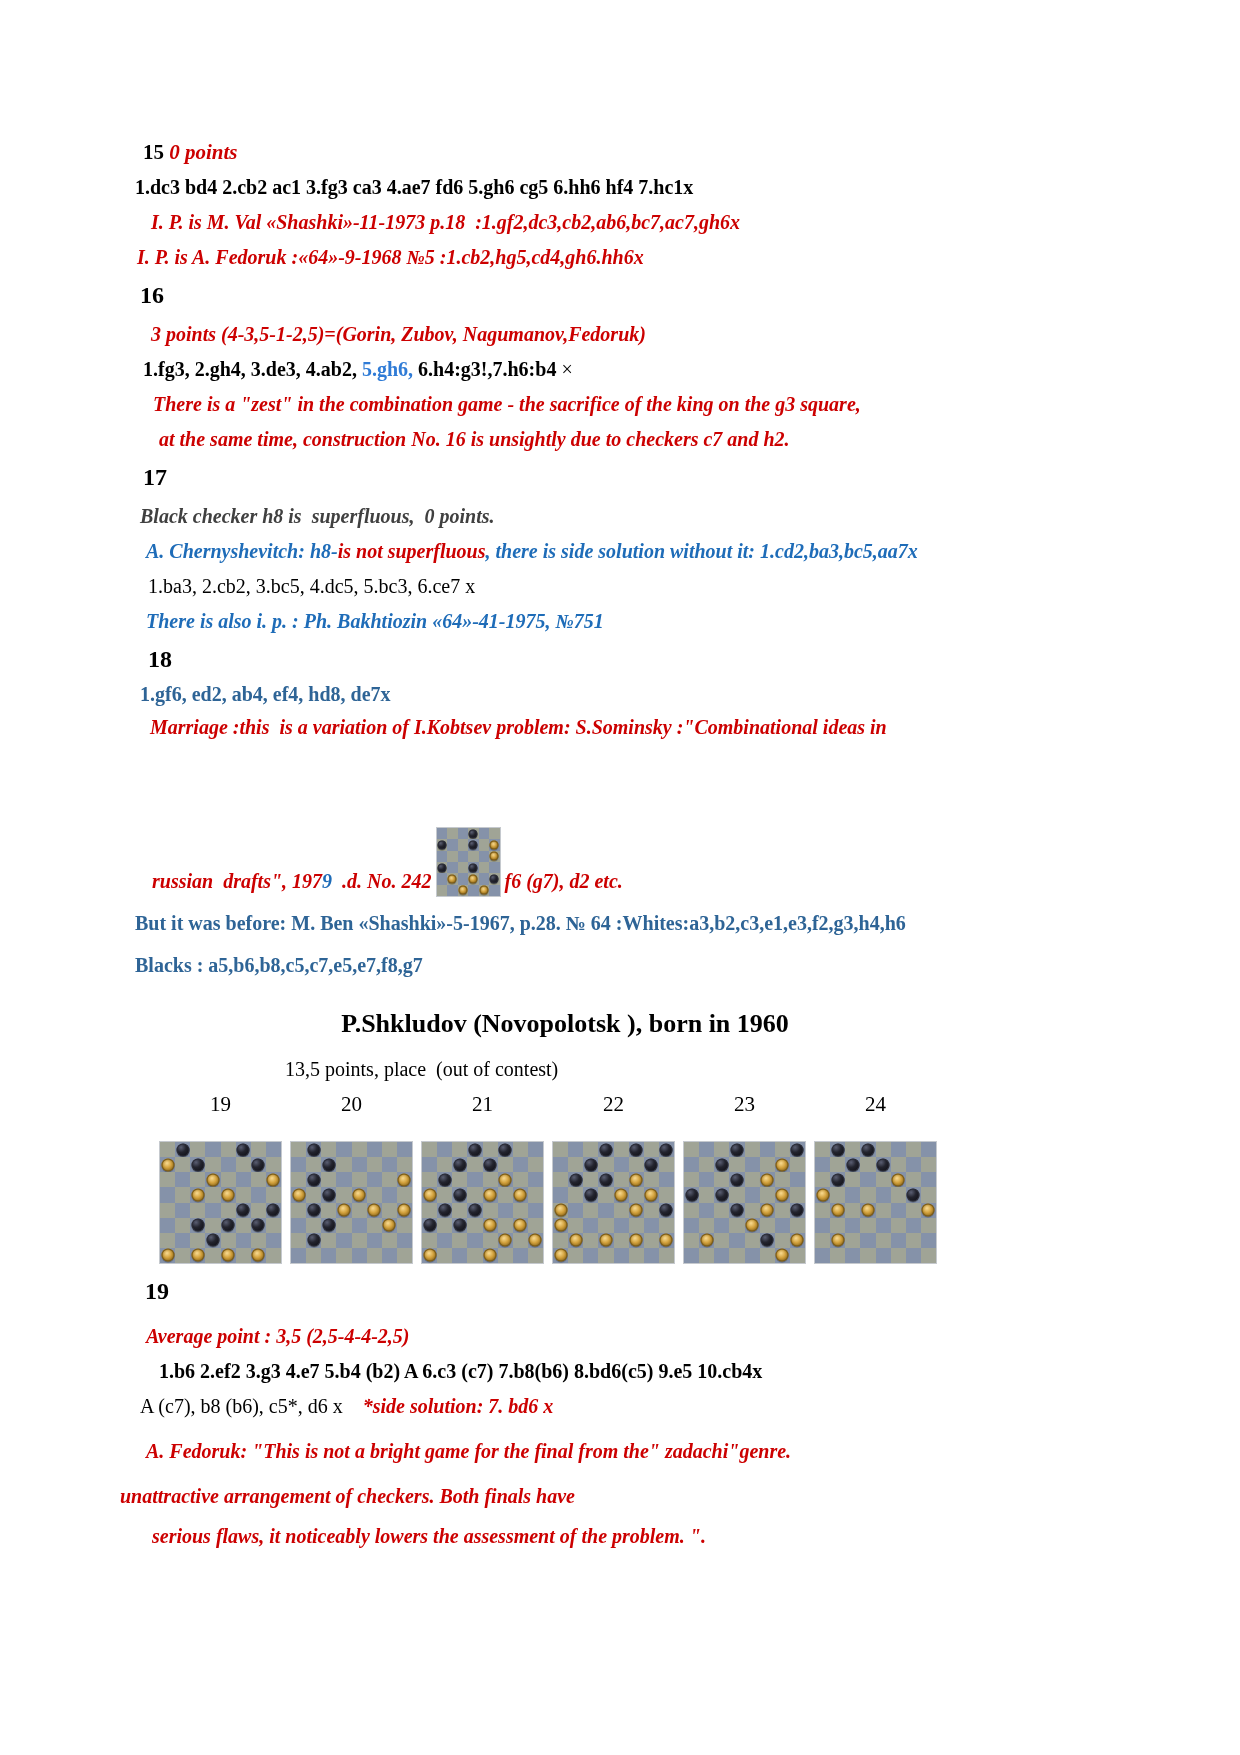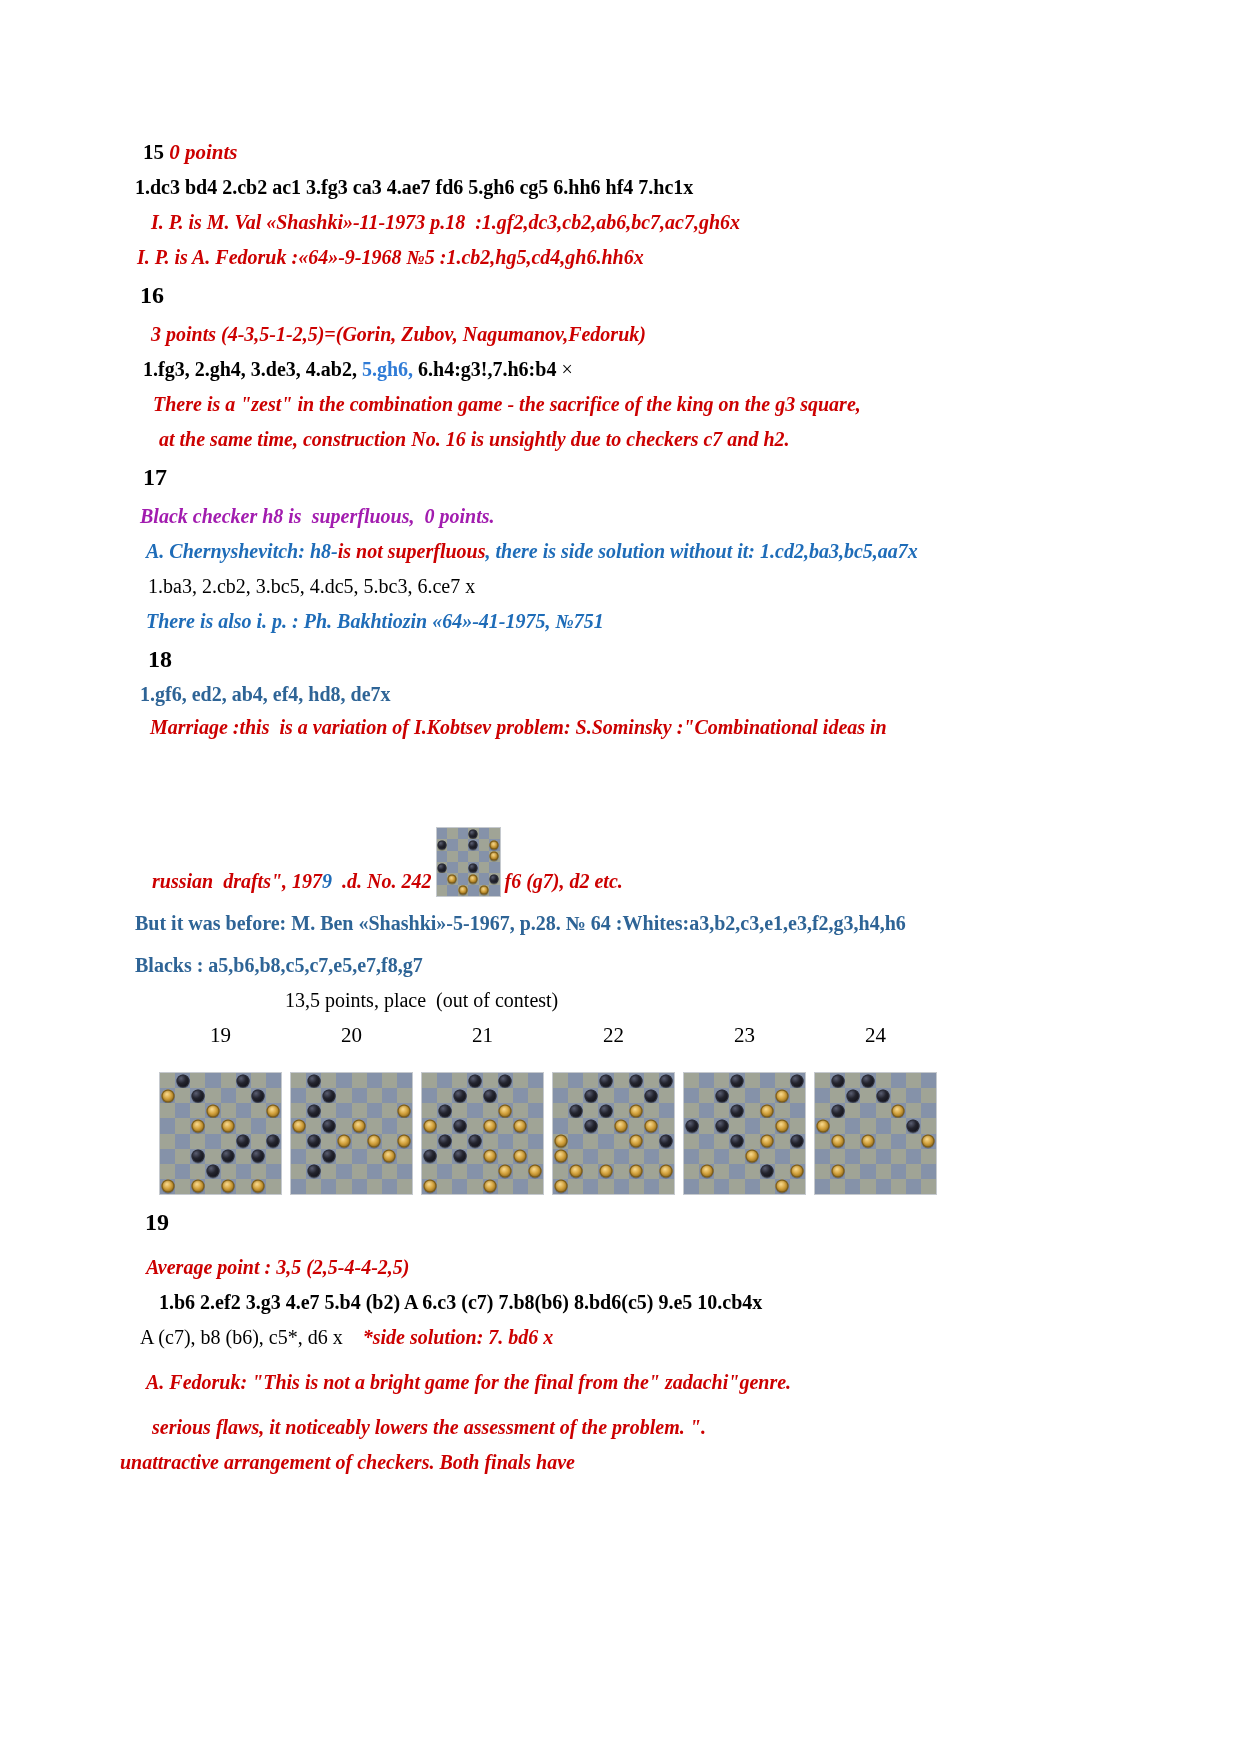--- a/index.html
+++ b/index.html
@@ -34,31 +34,32 @@
         <div class="line h-small" style="margin-left: 8px;"><span style="color: rgb(0, 0, 0); font-weight: bold;">15 </span><span style="color: rgb(204, 0, 0); font-weight: bold; font-style: italic;">0 points</span></div>
         <div class="line"><span style="color: rgb(0, 0, 0); font-weight: bold;">1.dc3 bd4 2.cb2 ac1 3.fg3 ca3 4.ae7 fd6 5.gh6 cg5 6.hh6 hf4 7.hc1x</span></div>
         <div class="line" style="margin-left: 16px;"><span style="color: rgb(204, 0, 0); font-weight: bold; font-style: italic;">I. P. is M. Val «Shashki»-11-1973 p.18  :1.gf2,dc3,cb2,ab6,bc7,ac7,gh6x</span></div>
         <div class="line" style="margin-left: 2px;"><span style="color: rgb(204, 0, 0); font-weight: bold; font-style: italic;">I. P. is A. Fedoruk :«64»-9-1968 №5 :1.cb2,hg5,cd4,gh6.hh6x</span></div>
         <div class="line hd" style="margin-left: 5px;"><span style="color: rgb(0, 0, 0); font-weight: bold;">16</span></div>
         <div class="line" style="margin-left: 16px;"><span style="color: rgb(204, 0, 0); font-weight: bold; font-style: italic;">3 points (4-3,5-1-2,5)=(Gorin, Zubov, Nagumanov,Fedoruk)</span></div>
         <div class="line" style="margin-left: 8px;"><span style="color: rgb(0, 0, 0); font-weight: bold;">1.fg3, 2.gh4, 3.de3, 4.ab2, </span><span style="color: rgb(47, 123, 214); font-weight: bold;">5.gh6,</span><span style="color: rgb(0, 0, 0); font-weight: bold;"> 6.h4:g3!,7.h6:b4 </span><span style="color: rgb(0, 0, 0);">×</span></div>
         <div class="line" style="margin-left: 18px;"><span style="color: rgb(204, 0, 0); font-weight: bold; font-style: italic;">There is a "zest" in the combination game - the sacrifice of the king on the g3 square,</span></div>
         <div class="line" style="margin-left: 24px;"><span style="color: rgb(204, 0, 0); font-weight: bold; font-style: italic;">at the same time, construction No. 16 is unsightly due to checkers c7 and h2.</span></div>
         <div class="line hd" style="margin-left: 8px;"><span style="color: rgb(0, 0, 0); font-weight: bold;">17</span></div>
-        <div class="line" style="margin-left: 5px;"><span style="color: #a21caf; font-weight: bold; font-style: italic;">Black checker h8 is  superfluous,  0 points.</span></div>
+        <div class="line" style="margin-left: 5px;"><span style="color: #404040; font-weight: bold; font-style: italic;">Black checker h8 is  superfluous,  0 points.</span></div>
         <div class="line" style="margin-left: 11px;"><span style="color: rgb(30, 108, 184); font-weight: bold; font-style: italic;">A. Chernyshevitch: h8-</span><span style="color: rgb(204, 0, 0); font-weight: bold; font-style: italic;">is not superfluous</span><span style="color: rgb(30, 108, 184); font-weight: bold; font-style: italic;">, there is side solution without it: 1.cd2,ba3,bc5,aa7x</span></div>
         <div class="line" style="margin-left: 13px;"><span style="color: rgb(0, 0, 0); font-weight: normal;">1.ba3, 2.cb2, 3.bc5, 4.dc5, 5.bc3, 6.ce7 x</span></div>
         <div class="line" style="margin-left: 11px;"><span style="color: rgb(30, 108, 184); font-weight: bold; font-style: italic;">There is also i. p. : Ph. Bakhtiozin «64»-41-1975, №751</span></div>
         <div class="line hd" style="margin-left: 13px; margin-bottom: 6px;"><span style="color: rgb(0, 0, 0); font-weight: bold;">18</span></div>
         <div class="line" style="margin-left: 5px; margin-bottom: 7px;"><span style="color: rgb(46, 100, 150); font-weight: bold;">1.gf6, ed2, ab4, ef4, hd8, de7x</span></div>
         <div class="line" style="margin-left: 15px;"><span style="color: rgb(204, 0, 0); font-weight: bold; font-style: italic;">Marriage :this  is a variation of I.Kobtsev problem: S.Sominsky :"Combinational ideas in</span></div>
         <div class="line bline" style="margin-left: 17px; margin-top: 88px; margin-bottom: 14px;"><span style="color: rgb(204, 0, 0); font-weight: bold; font-style: italic;">russian  drafts", 197</span><span style="color: rgb(30, 108, 184); font-weight: bold; font-style: italic;">9</span><span style="color: rgb(204, 0, 0); font-weight: bold; font-style: italic;">  .d. No. 242 </span><div class="board" style="width: 63px; height: 68px; grid-template-columns: repeat(6, 1fr); grid-template-rows: repeat(6, 1fr);"><div class="sq" style="background: rgb(133, 146, 169);"></div><div class="sq" style="background: rgb(160, 164, 150);"></div><div class="sq" style="background: rgb(133, 146, 169);"></div><div class="sq" style="background: rgb(160, 164, 150);"><div class="pc pb" style="width: 9px; height: 9px;"></div></div><div class="sq" style="background: rgb(133, 146, 169);"></div><div class="sq" style="background: rgb(160, 164, 150);"></div><div class="sq" style="background: rgb(160, 164, 150);"><div class="pc pb" style="width: 9px; height: 9px;"></div></div><div class="sq" style="background: rgb(133, 146, 169);"></div><div class="sq" style="background: rgb(160, 164, 150);"></div><div class="sq" style="background: rgb(133, 146, 169);"><div class="pc pb" style="width: 9px; height: 9px;"></div></div><div class="sq" style="background: rgb(160, 164, 150);"></div><div class="sq" style="background: rgb(133, 146, 169);"><div class="pc pw" style="width: 9px; height: 9px;"></div></div><div class="sq" style="background: rgb(133, 146, 169);"></div><div class="sq" style="background: rgb(160, 164, 150);"></div><div class="sq" style="background: rgb(133, 146, 169);"></div><div class="sq" style="background: rgb(160, 164, 150);"></div><div class="sq" style="background: rgb(133, 146, 169);"></div><div class="sq" style="background: rgb(160, 164, 150);"><div class="pc pw" style="width: 9px; height: 9px;"></div></div><div class="sq" style="background: rgb(160, 164, 150);"><div class="pc pb" style="width: 9px; height: 9px;"></div></div><div class="sq" style="background: rgb(133, 146, 169);"></div><div class="sq" style="background: rgb(160, 164, 150);"></div><div class="sq" style="background: rgb(133, 146, 169);"><div class="pc pb" style="width: 9px; height: 9px;"></div></div><div class="sq" style="background: rgb(160, 164, 150);"></div><div class="sq" style="background: rgb(133, 146, 169);"></div><div class="sq" style="background: rgb(133, 146, 169);"></div><div class="sq" style="background: rgb(160, 164, 150);"><div class="pc pw" style="width: 9px; height: 9px;"></div></div><div class="sq" style="background: rgb(133, 146, 169);"></div><div class="sq" style="background: rgb(160, 164, 150);"><div class="pc pw" style="width: 9px; height: 9px;"></div></div><div class="sq" style="background: rgb(133, 146, 169);"></div><div class="sq" style="background: rgb(160, 164, 150);"><div class="pc pb" style="width: 9px; height: 9px;"></div></div><div class="sq" style="background: rgb(160, 164, 150);"></div><div class="sq" style="background: rgb(133, 146, 169);"></div><div class="sq" style="background: rgb(160, 164, 150);"><div class="pc pw" style="width: 9px; height: 9px;"></div></div><div class="sq" style="background: rgb(133, 146, 169);"></div><div class="sq" style="background: rgb(160, 164, 150);"><div class="pc pw" style="width: 9px; height: 9px;"></div></div><div class="sq" style="background: rgb(133, 146, 169);"></div></div><span style="color: rgb(204, 0, 0); font-weight: bold; font-style: italic;"> f6 (g7), d2 etc.</span></div>
         <div class="line" style="margin-bottom: 16px;"><span style="color: rgb(46, 100, 150); font-weight: bold;">But it was before: M. Ben «Shashki»-5-1967, p.28. № 64 :Whites:a3,b2,c3,e1,e3,f2,g3,h4,h6</span></div>
         <div class="line"><span style="color: rgb(46, 100, 150); font-weight: bold;">Blacks : a5,b6,b8,c5,c7,e5,e7,f8,g7</span></div>
       </div>
+    <div class="doc-title">P.Shkludov (Novopolotsk ), born in 1960</div>
     <div class="doc-subtitle">13,5 points, place  (out of contest)</div>
     <div class="boards-row" id="boardsRow">
         <div class="board-cell">
           <div class="board-label">19</div>
           <div class="board" style="width: 121px; height: 121px; grid-template-columns: repeat(8, 1fr); grid-template-rows: repeat(8, 1fr);">
             <div class="sq" style="background: rgb(160, 164, 150);"></div>
             <div class="sq" style="background: rgb(133, 146, 169);">
               <div class="pc pb" style="width: 13px; height: 13px;"></div>
             </div>
             <div class="sq" style="background: rgb(160, 164, 150);"></div>
@@ -672,17 +673,17 @@
             <div class="sq" style="background: rgb(160, 164, 150);"></div>
           </div>
         </div>
       </div>
     <div id="block2">
         <div class="line hd" style="margin-left: 10px; margin-bottom: 16px;"><span style="color: rgb(0, 0, 0); font-weight: bold;">19</span></div>
         <div class="line" style="margin-left: 11px;"><span style="color: rgb(204, 0, 0); font-weight: bold; font-style: italic;">Average point : 3,5 (2,5-4-4-2,5)</span></div>
         <div class="line" style="margin-left: 24px;"><span style="color: rgb(0, 0, 0); font-weight: bold;">1.b6 2.ef2 3.g3 4.e7 5.b4 (b2) A 6.c3 (c7) 7.b8(b6) 8.bd6(c5) 9.e5 10.cb4x</span></div>
         <div class="line" style="margin-left: 5px; margin-bottom: 19px;"><span style="color: rgb(0, 0, 0);">A (c7), b8 (b6), c5*, d6 x    </span><span style="color: rgb(204, 0, 0); font-weight: bold; font-style: italic;">*side solution: 7. bd6 x</span></div>
         <div class="line" style="margin-left: 11px; margin-bottom: 19px;"><span style="color: rgb(204, 0, 0); font-weight: bold; font-style: italic;">A. Fedoruk: "This is not a bright game for the final from the" zadachi"genre.</span></div>
+        <div class="line" style="margin-left: -15px; margin-bottom: 14px;"><span style="color: rgb(204, 0, 0); font-weight: bold; font-style: italic;">unattractive arrangement of checkers. Both finals have</span></div>
         <div class="line" style="margin-left: 17px;"><span style="color: rgb(204, 0, 0); font-weight: bold; font-style: italic;">serious flaws, it noticeably lowers the assessment of the problem. ".</span></div>
-        <div class="line" style="margin-left: -15px; margin-bottom: 14px;"><span style="color: rgb(204, 0, 0); font-weight: bold; font-style: italic;">unattractive arrangement of checkers. Both finals have</span></div>
       </div>
   </div>
 </div>
 
 </body></html>

